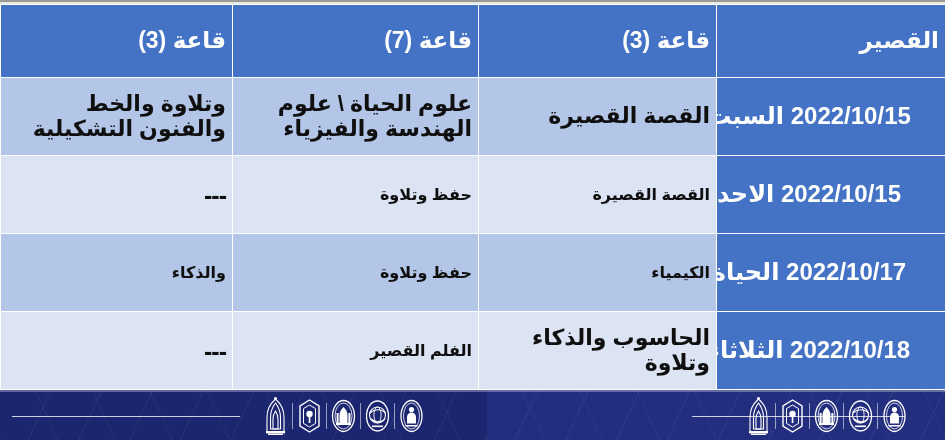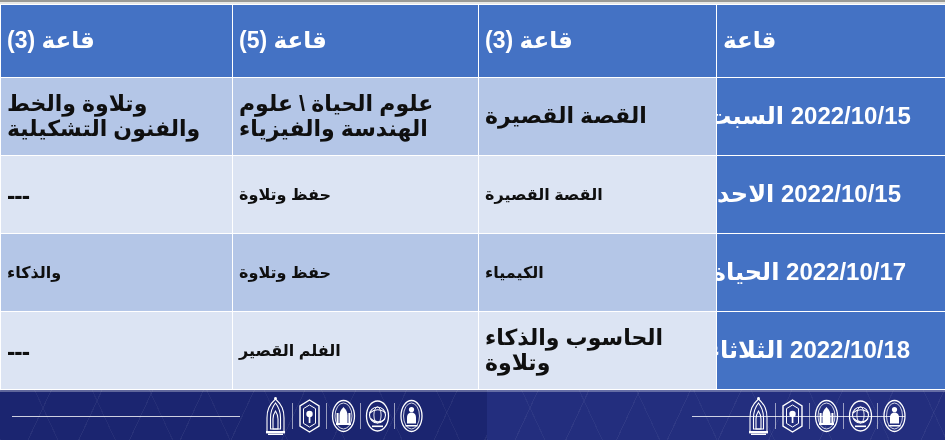--- a/index.html
+++ b/index.html
@@ -46,21 +46,21 @@
     table-layout: fixed;
     direction: rtl;
   }
   .sched col.c-day  { width: 229px; }
   .sched col.c-h1   { width: 238px; }
   .sched col.c-h2   { width: 246px; }
   .sched col.c-h3   { width: 232px; }
 
   .sched th, .sched td {
     border: 1.5px solid #ffffff;
-    text-align: left;
+    text-align: right;
     vertical-align: middle;
     padding: 2px 6px;
     line-height: 1.12;
     font-weight: bold;
     overflow: hidden;
   }
 
   .sched thead th {
     height: 68px;
     background: #4472c4;
@@ -179,23 +179,23 @@
 
   <table class="sched">
     <colgroup>
       <col class="c-day">
         <col class="c-h1">
         <col class="c-h2">
         <col class="c-h3">
     </colgroup>
     <thead>
       <tr>
-        <th>قاعة</th>
+        <th>القصير</th>
         <th>قاعة (3)</th>
-        <th>قاعة (5)</th>
+        <th>قاعة (7)</th>
         <th>قاعة (3)</th>
       </tr>
     </thead>
     <tbody>
 
       <tr class="band-dark">
         <td class="day"><span class="daywrap"><span class="dnum">2022/10/15</span> <span>السبت</span></span></td>
         <td class="subject two-line">القصة القصيرة</td>
         <td class="subject two-line">علوم الحياة \ علوم الهندسة والفيزياء</td>
         <td class="subject two-line">وتلاوة والخط والفنون التشكيلية</td>

